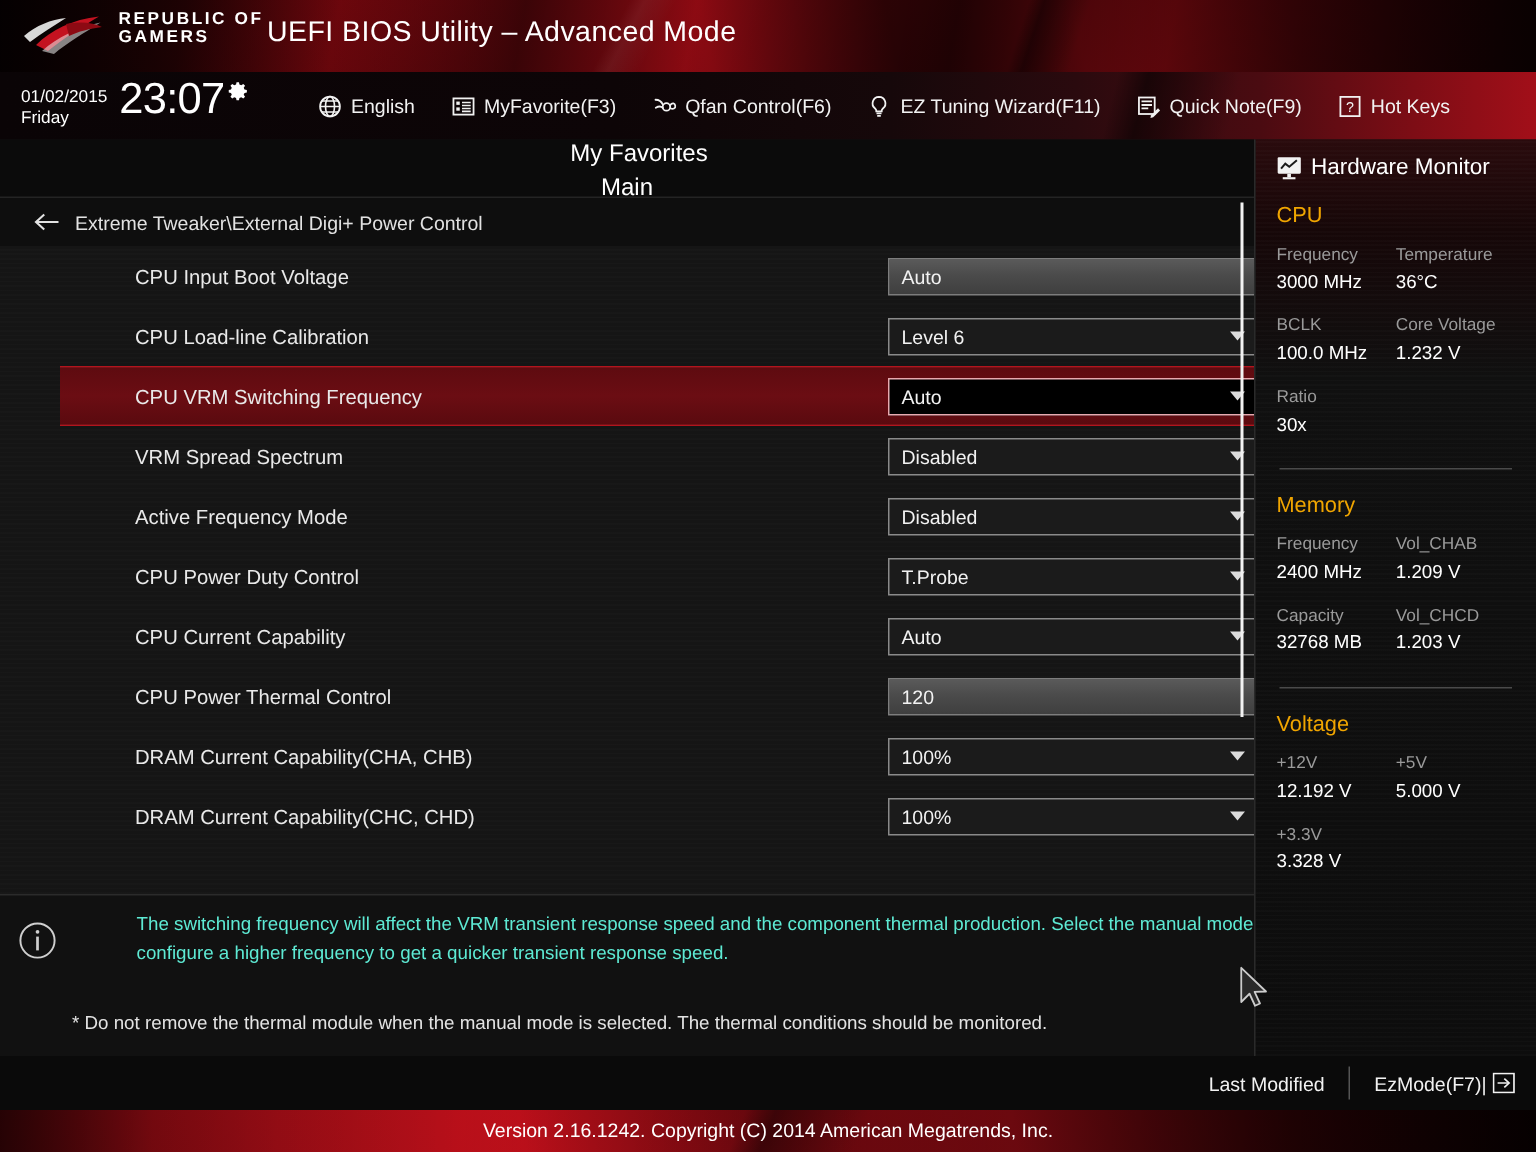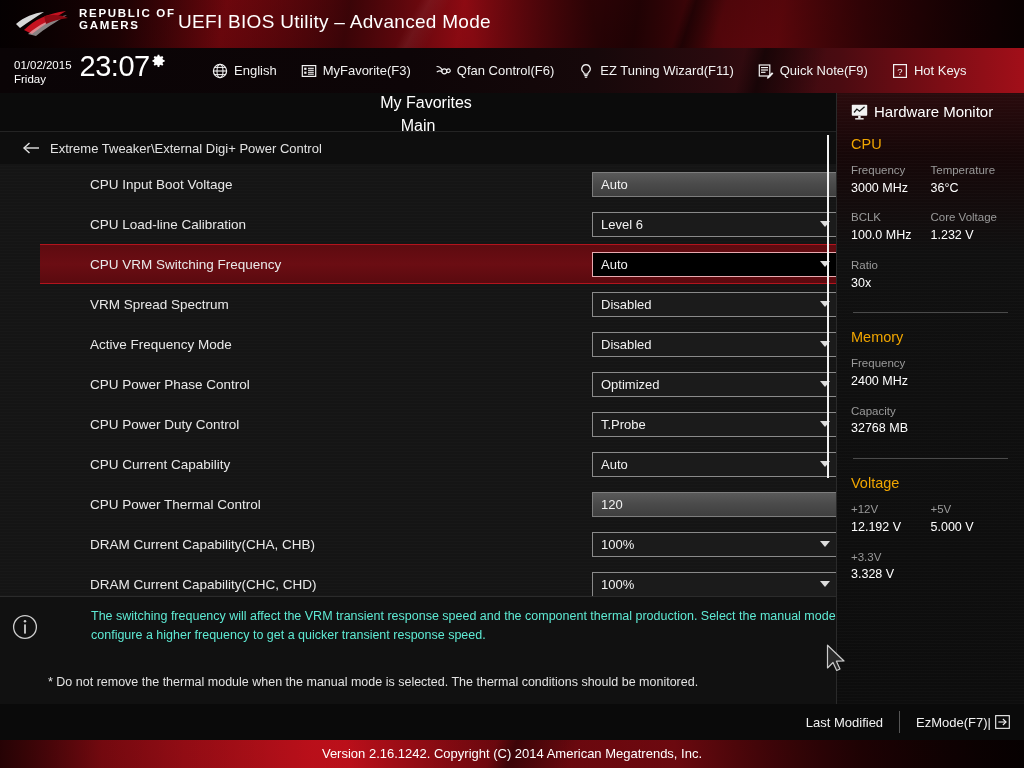--- a/index.html
+++ b/index.html
@@ -348,29 +348,20 @@
     <div class="row">
       <div class="rlabel">Active Frequency Mode</div>
       <div class="rctrl">
           <div class="dd">
         <span>Disabled</span>
         <span class="caret"></span>
       </div>
         </div>
     </div>
 
-    <div class="row">
-      <div class="rlabel">CPU Power Phase Control</div>
-      <div class="rctrl">
-          <div class="dd">
-        <span>Optimized</span>
-        <span class="caret"></span>
-      </div>
-        </div>
-    </div>
 
     <div class="row">
       <div class="rlabel">CPU Power Duty Control</div>
       <div class="rctrl">
           <div class="dd">
         <span>T.Probe</span>
         <span class="caret"></span>
       </div>
         </div>
     </div>
@@ -459,20 +450,26 @@
 
     <div class="hw-sec">
       <div class="hw-h">Memory</div>
       <div class="hw-grid">
         <div class="hw-col">
           <div class="hw-k">Frequency</div>
           <div class="hw-v">2400 MHz</div>
           <div class="hw-k">Capacity</div>
           <div class="hw-v">32768 MB</div>
         </div>
+        <div class="hw-col">
+          <div class="hw-k">Vol_CHAB</div>
+          <div class="hw-v">1.209 V</div>
+          <div class="hw-k">Vol_CHCD</div>
+          <div class="hw-v">1.203 V</div>
+        </div>
       </div>
       <div class="hw-div"></div>
     </div>
 
     <div class="hw-sec">
       <div class="hw-h">Voltage</div>
       <div class="hw-grid">
         <div class="hw-col">
           <div class="hw-k">+12V</div>
           <div class="hw-v">12.192 V</div>

